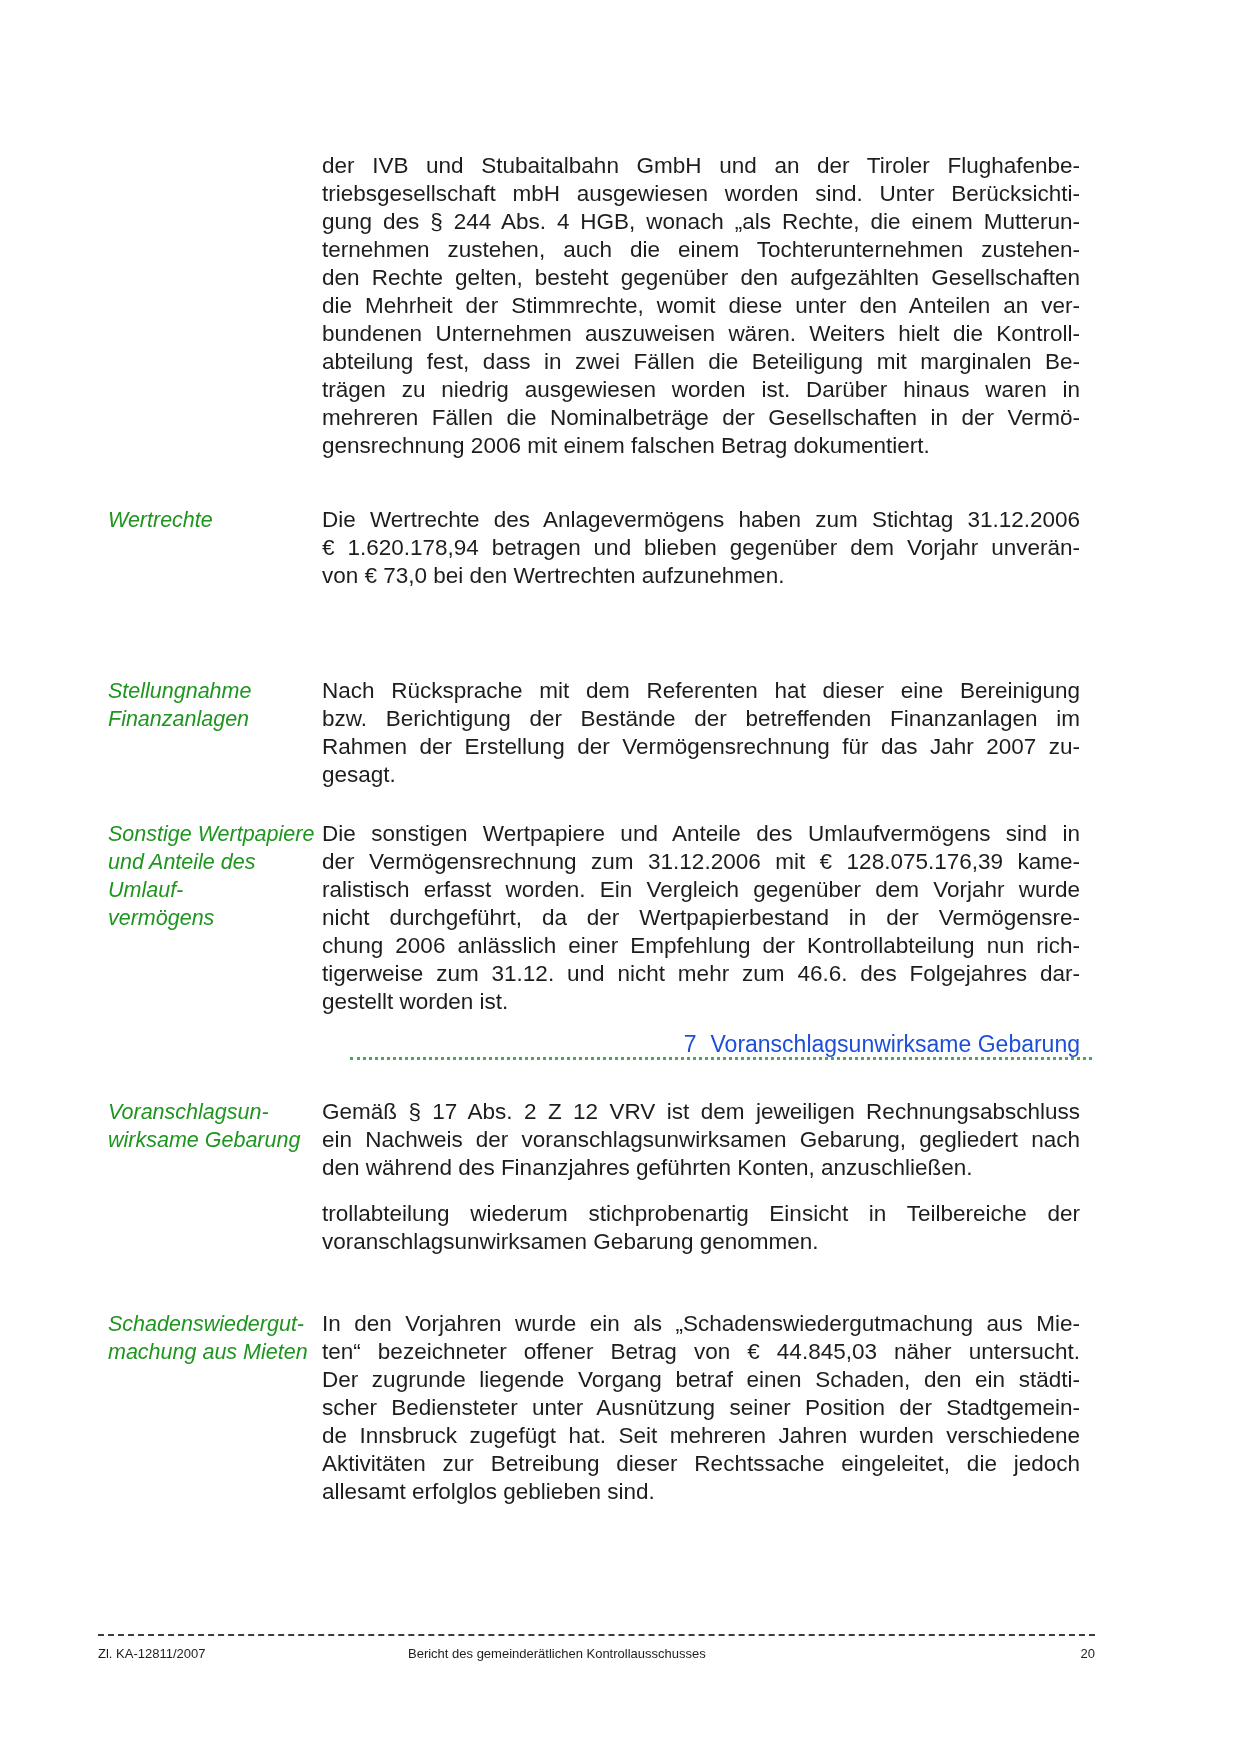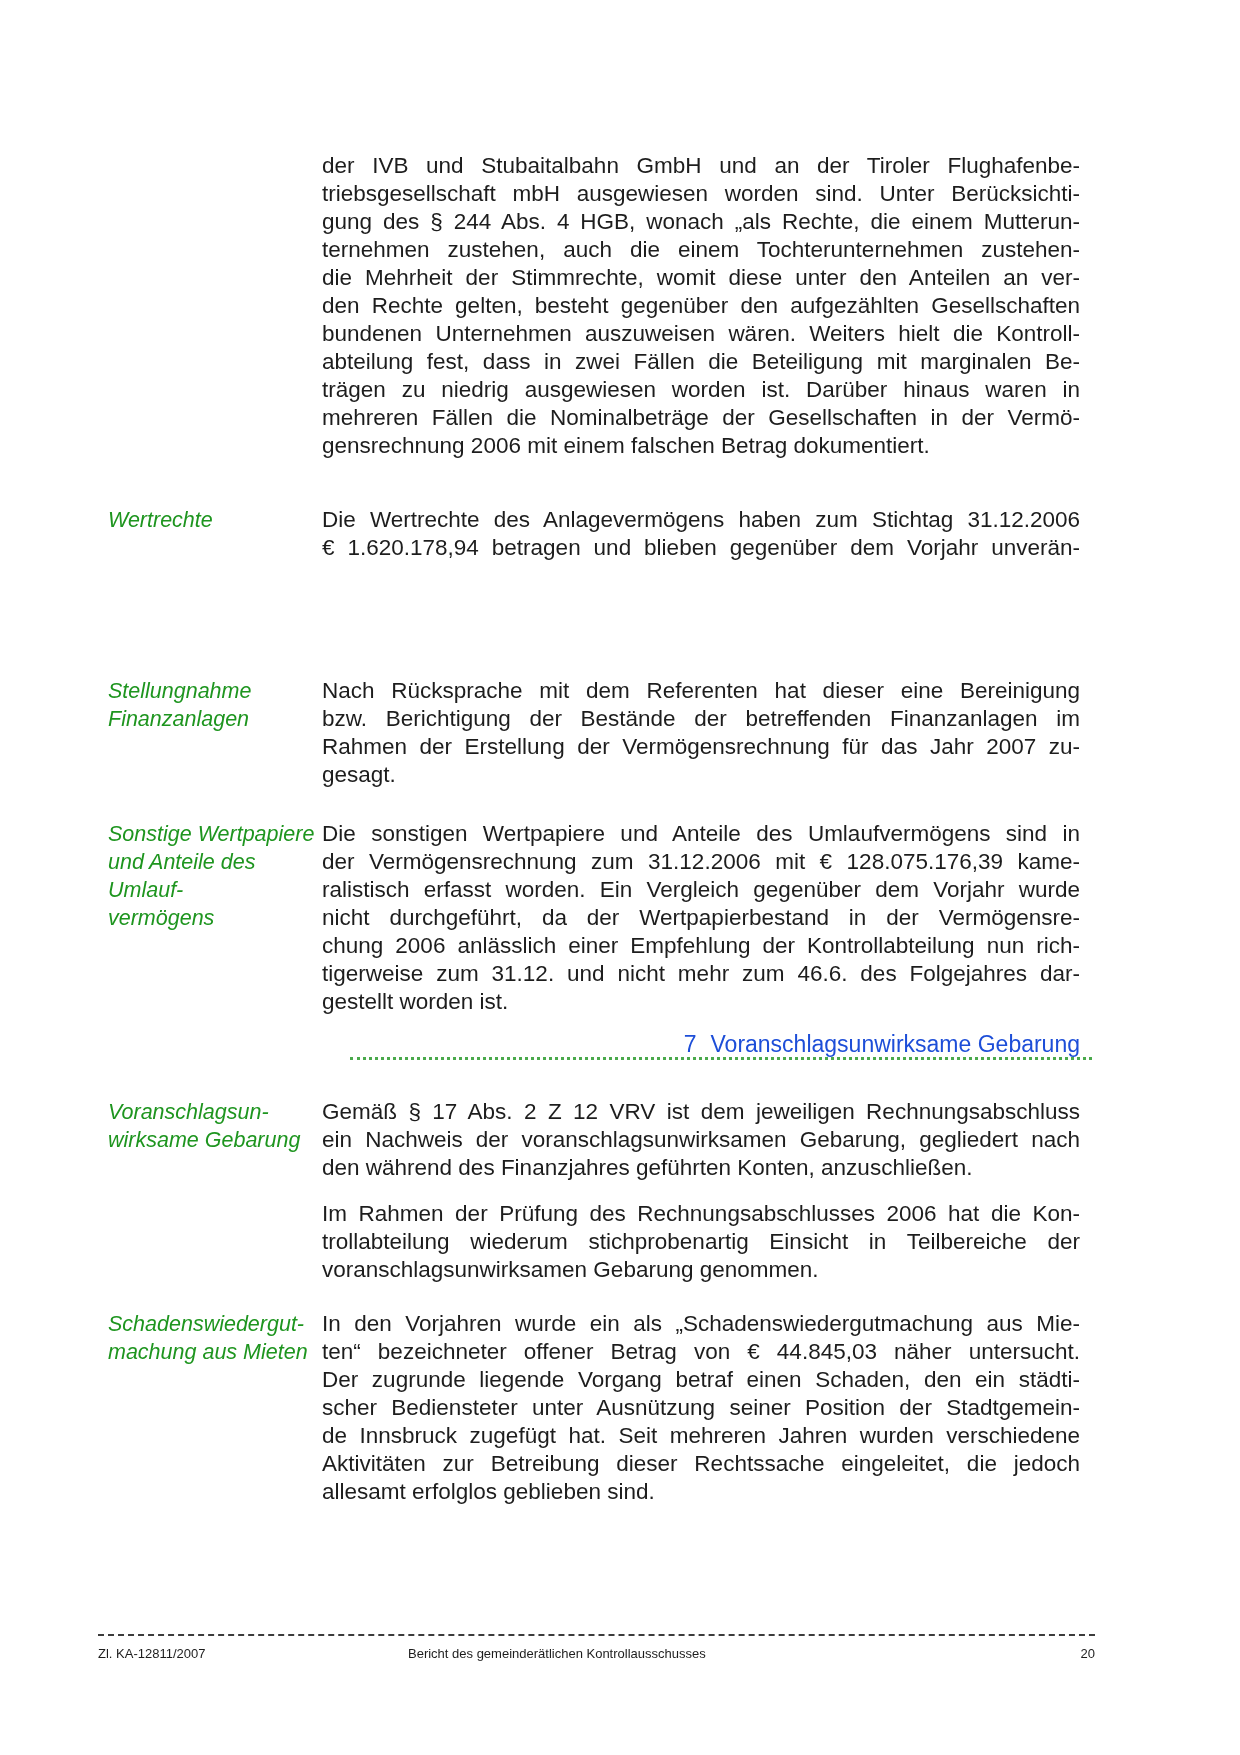--- a/index.html
+++ b/index.html
@@ -99,37 +99,38 @@
 <body>
 
 <div class="page">
 
   <section class="row" style="top:152px">
     <div class="body-col">
       <div class="jline">der IVB und Stubaitalbahn GmbH und an der Tiroler Flughafenbe-</div>
       <div class="jline">triebsgesellschaft mbH ausgewiesen worden sind. Unter Berücksichti-</div>
       <div class="jline">gung des § 244 Abs. 4 HGB, wonach „als Rechte, die einem Mutterun-</div>
       <div class="jline">ternehmen zustehen, auch die einem Tochterunternehmen zustehen-</div>
+      <div class="jline">den Rechte gelten, besteht gegenüber den aufgezählten Gesellschaften</div>
       <div class="jline">die Mehrheit der Stimmrechte, womit diese unter den Anteilen an ver-</div>
-      <div class="jline">den Rechte gelten, besteht gegenüber den aufgezählten Gesellschaften</div>
       <div class="jline">bundenen Unternehmen auszuweisen wären. Weiters hielt die Kontroll-</div>
       <div class="jline">abteilung fest, dass in zwei Fällen die Beteiligung mit marginalen Be-</div>
       <div class="jline">trägen zu niedrig ausgewiesen worden ist. Darüber hinaus waren in</div>
       <div class="jline">mehreren Fällen die Nominalbeträge der Gesellschaften in der Vermö-</div>
       <div class="jline last">gensrechnung 2006 mit einem falschen Betrag dokumentiert.</div>
     </div>
   </section>
 
   <section class="row" style="top:506px">
     <div class="label-col">
       <div>Wertrechte</div>
     </div>
     <div class="body-col">
       <div class="jline">Die Wertrechte des Anlagevermögens haben zum Stichtag 31.12.2006</div>
       <div class="jline">€ 1.620.178,94 betragen und blieben gegenüber dem Vorjahr unverän-</div>
+      <div class="jline last">von € 73,0 bei den Wertrechten aufzunehmen.</div>
     </div>
   </section>
 
   <section class="row" style="top:677px">
     <div class="label-col">
       <div>Stellungnahme</div>
       <div>Finanzanlagen</div>
     </div>
     <div class="body-col">
       <div class="jline">Nach Rücksprache mit dem Referenten hat dieser eine Bereinigung</div>
@@ -164,21 +165,20 @@
   <section class="row" style="top:1098px">
     <div class="label-col">
       <div>Voranschlagsun-</div>
       <div>wirksame Gebarung</div>
     </div>
     <div class="body-col">
       <div class="jline">Gemäß § 17 Abs. 2 Z 12 VRV ist dem jeweiligen Rechnungsabschluss</div>
       <div class="jline">ein Nachweis der voranschlagsunwirksamen Gebarung, gegliedert nach</div>
       <div class="jline last">den während des Finanzjahres geführten Konten, anzuschließen.</div>
       <div class="para-gap"></div>
-      <div class="jline">Im Rahmen der Prüfung des Rechnungsabschlusses 2006 hat die Kon-</div>
       <div class="jline">trollabteilung wiederum stichprobenartig Einsicht in Teilbereiche der</div>
       <div class="jline last">voranschlagsunwirksamen Gebarung genommen.</div>
     </div>
   </section>
 
   <section class="row" style="top:1310px">
     <div class="label-col">
       <div>Schadenswiedergut-</div>
       <div>machung aus Mieten</div>
     </div>

